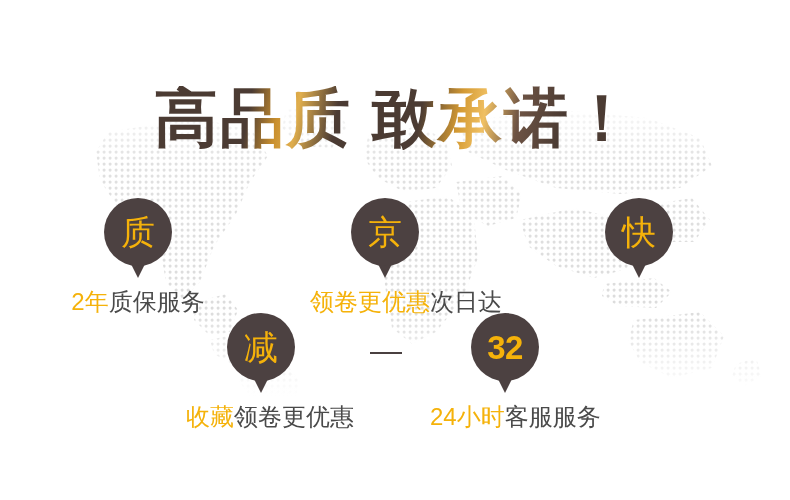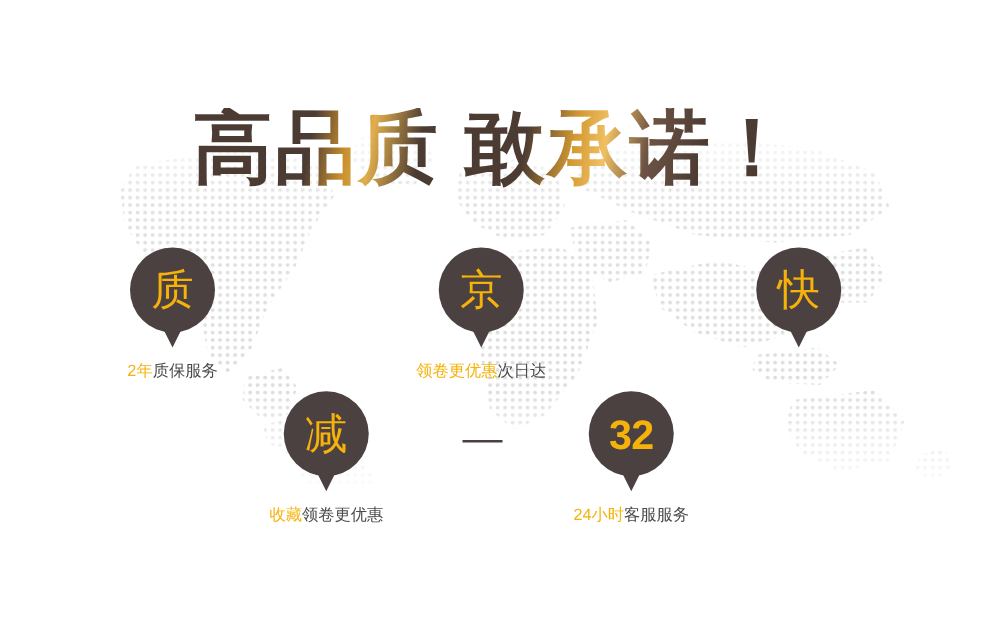--- a/index.html
+++ b/index.html
@@ -113,21 +113,21 @@
     line-height:1;
     z-index:2;
   }
   .pin-glyph.numeric {
     font-size:33px;
     font-weight:bold;
     letter-spacing:-0.5px;
   }
   .caption {
     margin-top:24px;
-    font-size:13px;
+    font-size:24px;
     line-height:1;
     white-space:nowrap;
   }
   .caption .hi { color:#f5b20a; }
   .caption .lo { color:#4a4a4a; }
 
   
   #feature-0 { left:63px;  top:198px; }
   #feature-1 { left:310px; top:198px; }
   #feature-2 { left:564px; top:198px; }

